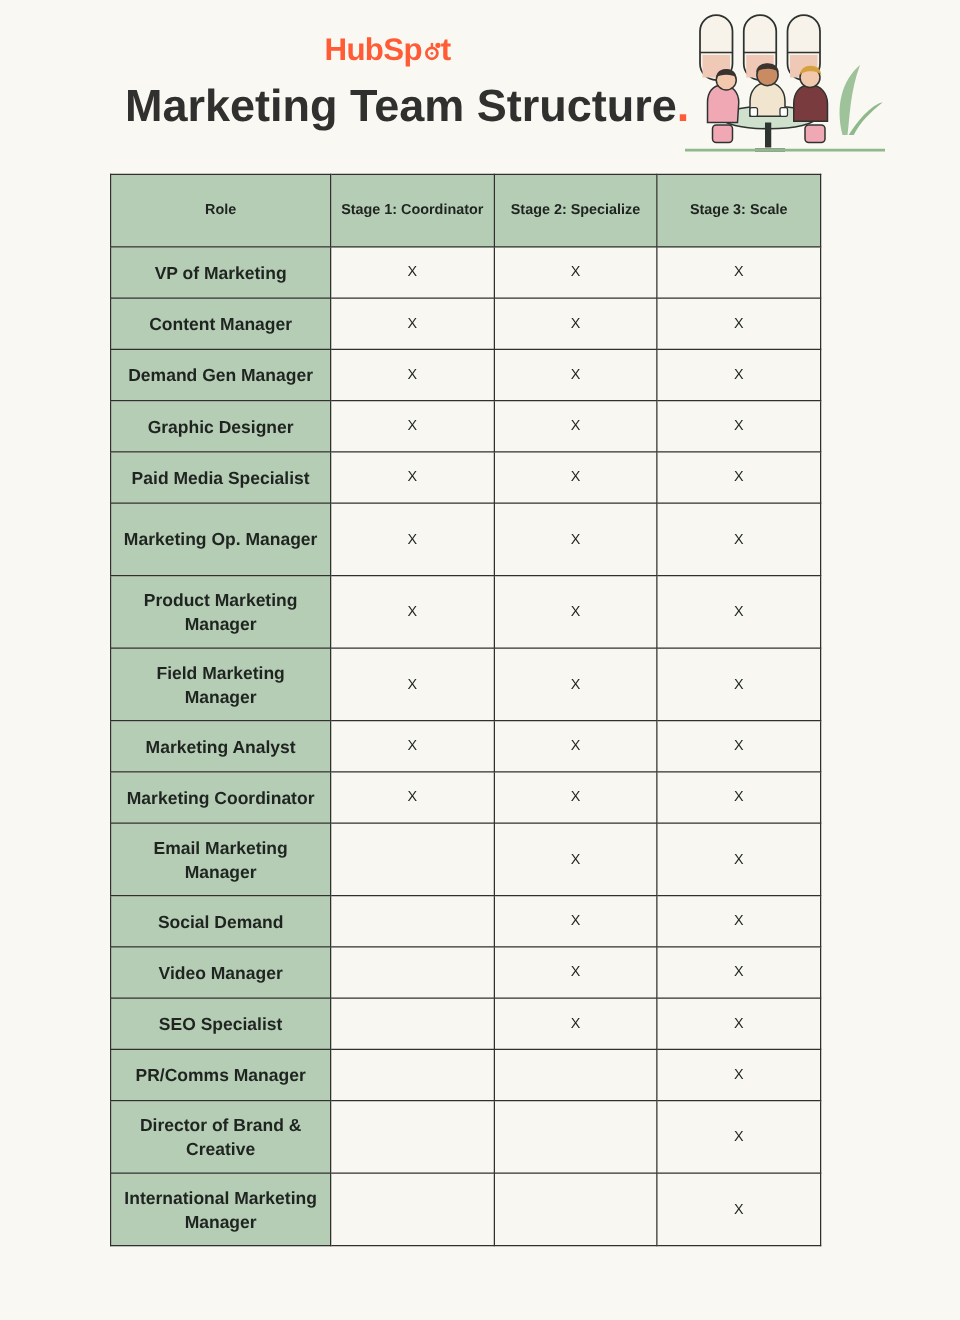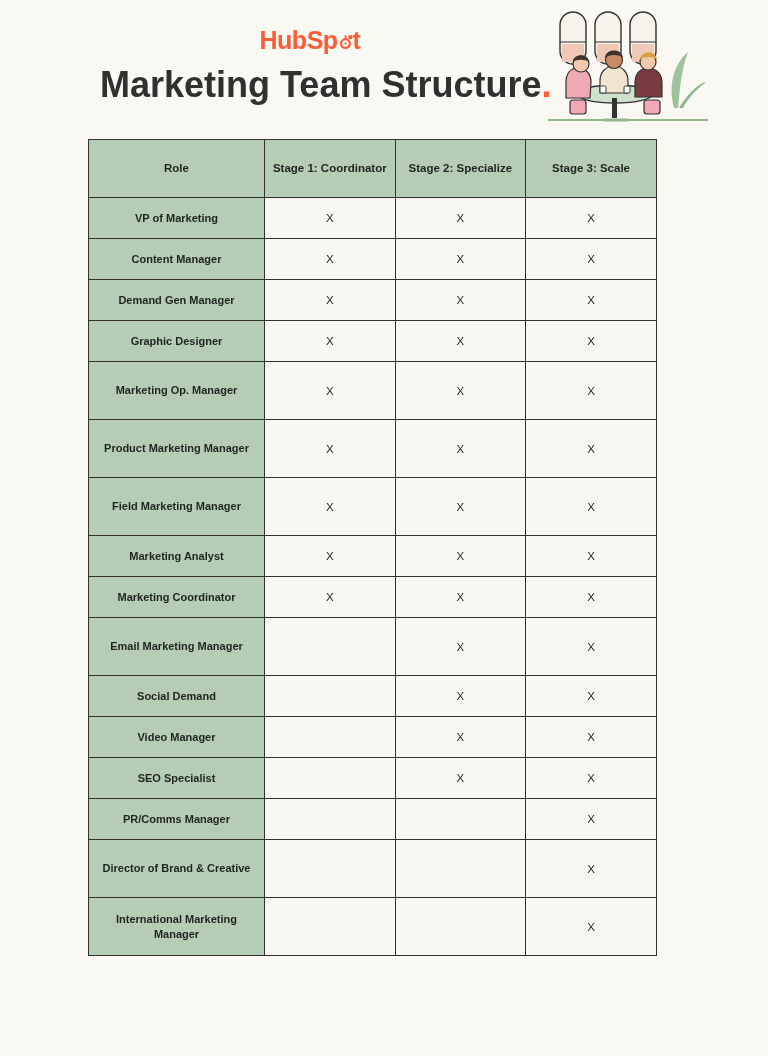--- a/index.html
+++ b/index.html
@@ -81,21 +81,21 @@
     background: #b5cdb4;
     height: 58px;
     font-size: 11.5px;
     font-weight: bold;
     color: #1f2421;
     line-height: 1.35;
     padding: 4px 6px;
   }
   tbody td.role {
     background: #b5cdb4;
-    font-size: 11px;
+    font-size: 14px;
     font-weight: bold;
     color: #1f2421;
     line-height: 1.35;
     padding: 6px 8px;
   }
   tbody td.mark {
     background: #f8f7f1;
     font-size: 11.5px;
     color: #1f2421;
     height: 41px;
@@ -203,20 +203,26 @@
           <td class="mark">X</td>
           <td class="mark">X</td>
           <td class="mark">X</td>
         </tr>
         <tr>
           <td class="role">Graphic Designer</td>
           <td class="mark">X</td>
           <td class="mark">X</td>
           <td class="mark">X</td>
         </tr>
+        <tr>
+          <td class="role">Paid Media Specialist</td>
+          <td class="mark">X</td>
+          <td class="mark">X</td>
+          <td class="mark">X</td>
+        </tr>
         <tr class="tall">
           <td class="role">Marketing Op. Manager</td>
           <td class="mark">X</td>
           <td class="mark">X</td>
           <td class="mark">X</td>
         </tr>
         <tr class="tall">
           <td class="role">Product Marketing Manager</td>
           <td class="mark">X</td>
           <td class="mark">X</td>

